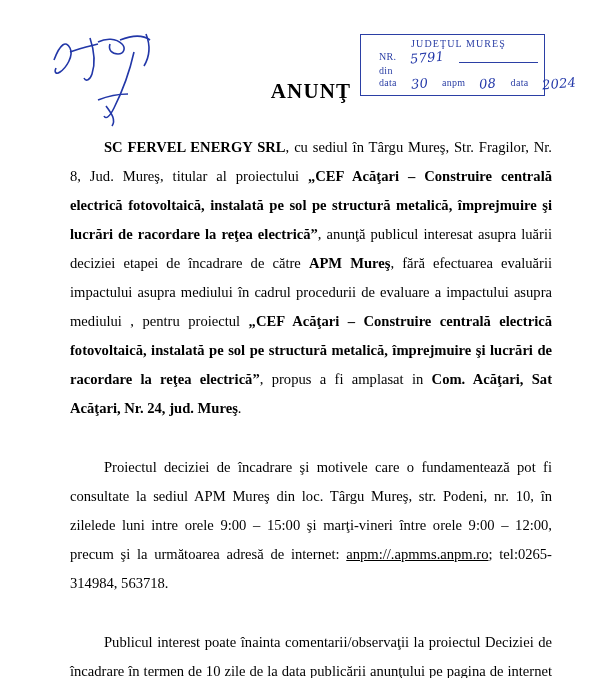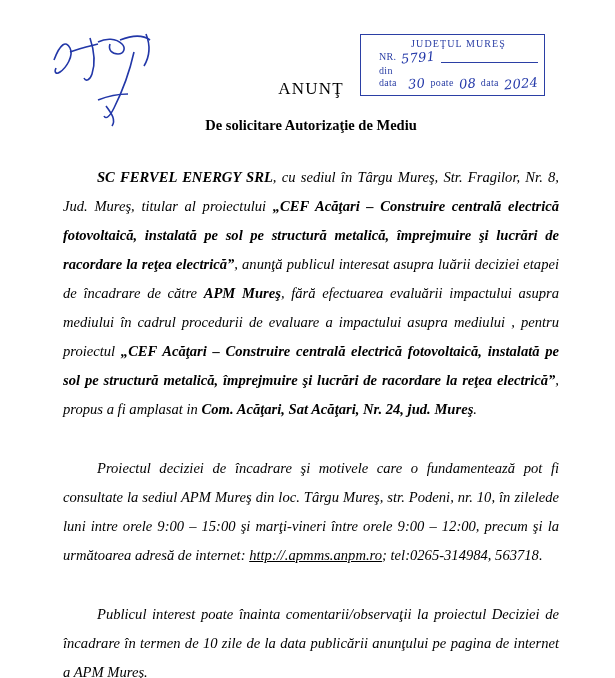--- a/index.html
+++ b/index.html
@@ -51,21 +51,21 @@
   .stamp .ln {
     text-align: center;
     line-height: 11px;
     white-space: nowrap;
   }
   .stamp .ln1 { letter-spacing: 1.1px; }
   .stamp .ln2 { letter-spacing: .4px; }
   .stamp .row {
     display: flex;
     align-items: flex-end;
-    gap: 5px;
+    gap: 14px;
     line-height: 12px;
     margin-top: 2px;
   }
   .stamp .rule {
     border-bottom: 1px solid #2b3fa5;
     flex: 1;
     height: 10px;
   }
   .stamp .hand {
     font-family: "DejaVu Serif", serif;
@@ -79,40 +79,39 @@
   
   .doc {
     position: absolute;
     left: 62px;
     top: 0;
     width: 498px;
   }
 
   .title {
     text-align: center;
-    font-weight: normal;
-    font-size: 17px;
+    font-weight: bold;
+    font-size: 21px;
     letter-spacing: 1.2px;
     margin-top: 79px;
   }
   .subtitle {
     text-align: center;
     font-weight: bold;
     font-size: 14.5px;
     margin-top: 18px;
   }
 
   p.body {
     font-size: 14.6px;
     line-height: 29px;
     text-align: justify;
     text-justify: inter-word;
-    margin: 1px;
+    margin: 8px;
     text-indent: 34px;
-    font-style: italic;
   }
   p.p1 { margin-top: 29px; }
   p.p2 { margin-top: 30px; }
   p.p3 { margin-top: 30px; }
 
   b { font-weight: bold; }
   .ul { text-decoration: underline; }
 </style>
 </head>
 <body>
@@ -134,36 +133,35 @@
   <div class="stamp">
     <div class="ln ln1">JUDEŢUL MUREŞ</div>
     <div class="row">
       <span>NR.</span>
       <span class="hand">5791</span>
       <span class="rule"></span>
     </div>
     <div class="row">
       <span>din data</span>
       <span class="hand">30</span>
-      <span>poate</span>
+      <span>anpm</span>
       <span class="hand">08</span>
       <span>data</span>
       <span class="hand">2024</span>
     </div>
   </div>
 
   <div class="doc">
 
     <div class="title">ANUNŢ</div>
-    <div class="subtitle">De solicitare Autorizaţie de Mediu</div>
 
     <p class="body p1">
       <b>SC FERVEL ENERGY SRL</b><span>, cu sediul în Târgu Mureş, Str. Fragilor, Nr. 8, Jud. Mureş, titular al proiectului </span><b>„CEF Acăţari – Construire centrală electrică fotovoltaică, instalată pe sol pe structură metalică, împrejmuire şi lucrări de racordare la reţea electrică”</b><span>, anunţă publicul interesat asupra luării deciziei etapei de încadrare de către </span><b>APM Mureş</b><span>, fără efectuarea evaluării impactului asupra mediului în cadrul procedurii de evaluare a impactului asupra mediului , pentru proiectul </span><b>„CEF Acăţari – Construire centrală electrică fotovoltaică, instalată pe sol pe structură metalică, împrejmuire şi lucrări de racordare la reţea electrică”</b><span>, propus a fi amplasat in </span><b>Com. Acăţari, Sat Acăţari, Nr. 24, jud. Mureş</b><span>.</span>
     </p>
 
     <p class="body p2">
-      <span>Proiectul deciziei de încadrare şi motivele care o fundamentează pot fi consultate la sediul APM Mureş din loc. Târgu Mureş, str. Podeni, nr. 10, în zilelede luni intre orele 9:00 – 15:00 şi marţi-vineri între orele 9:00 – 12:00, precum şi la următoarea adresă de internet: </span><span class="ul">http://.apmms.anpm.ro</span><span>; tel:0265-314984, 563718.</span>
+      <span>Proiectul deciziei de încadrare şi motivele care o fundamentează pot fi consultate la sediul APM Mureş din loc. Târgu Mureş, str. Podeni, nr. 10, în zilelede luni intre orele 9:00 – 15:00 şi marţi-vineri între orele 9:00 – 12:00, precum şi la următoarea adresă de internet: </span><span class="ul">anpm://.apmms.anpm.ro</span><span>; tel:0265-314984, 563718.</span>
     </p>
 
     <p class="body p3">Publicul interest poate înainta comentarii/observaţii la proiectul Deciziei de încadrare în termen de 10 zile de la data publicării anunţului pe pagina de internet a APM Mureş.</p>
 
   </div>
 </div>
 
 </body></html>

